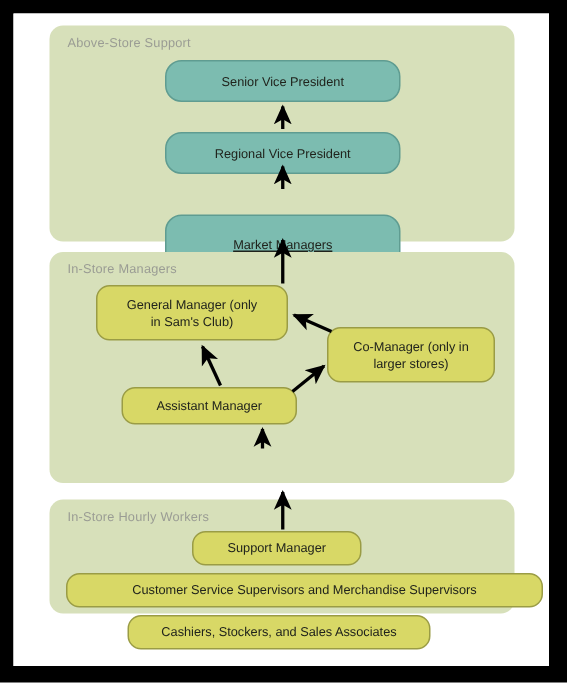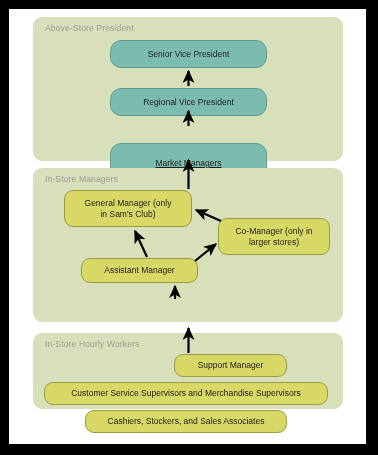--- a/index.html
+++ b/index.html
@@ -93,21 +93,21 @@
     pointer-events: none;
   }
 </style>
 </head>
 <body>
 
 <div id="frame">
   <div id="canvas">
 
     <div class="panel" style="left:24px; top:8px; width:310px; height:144px;">
-      <div class="panel-label">Above-Store President</div>
+      <div class="panel-label">Above-Store Support</div>
     </div>
 
     <div class="node teal" style="left:101px; top:31px; width:157px; height:28px;">
       <span>Senior Vice President</span>
     </div>
 
     <div class="node teal" style="left:101px; top:79px; width:157px; height:28px;justify-content:center;">
       <span>Regional Vice President</span>
     </div>
 
@@ -131,25 +131,25 @@
 
     <div class="node olive" style="left:72px; top:249px; width:117px; height:25px;">
       <span>Assistant Manager</span>
     </div>
 
 
     <div class="panel" style="left:24px; top:324px; width:310px; height:76px;">
       <div class="panel-label">In-Store Hourly Workers</div>
     </div>
 
-    <div class="node olive" style="left:119px; top:345px; width:113px; height:23px;margin-left:46px;">
+    <div class="node olive" style="left:119px; top:345px; width:113px; height:23px;">
       <span>Support Manager</span>
     </div>
 
-    <div class="node olive" style="left:35px; top:373px; width:284px; height:23px;">
+    <div class="node olive" style="left:35px; top:373px; width:318px; height:23px;">
       <span>Customer Service Supervisors and Merchandise Supervisors</span>
     </div>
 
     <div class="node olive" style="left:76px; top:401px; width:202px; height:23px;text-align:center;">
       <span>Cashiers, Stockers, and Sales Associates</span>
     </div>
 
     <svg class="arrow-svg" viewBox="0 0 357 435" xmlns="http://www.w3.org/2000/svg">
       <defs>
         <marker id="ah" markerWidth="7" markerHeight="7" refX="5.4" refY="3" orient="auto" markerUnits="strokeWidth">

